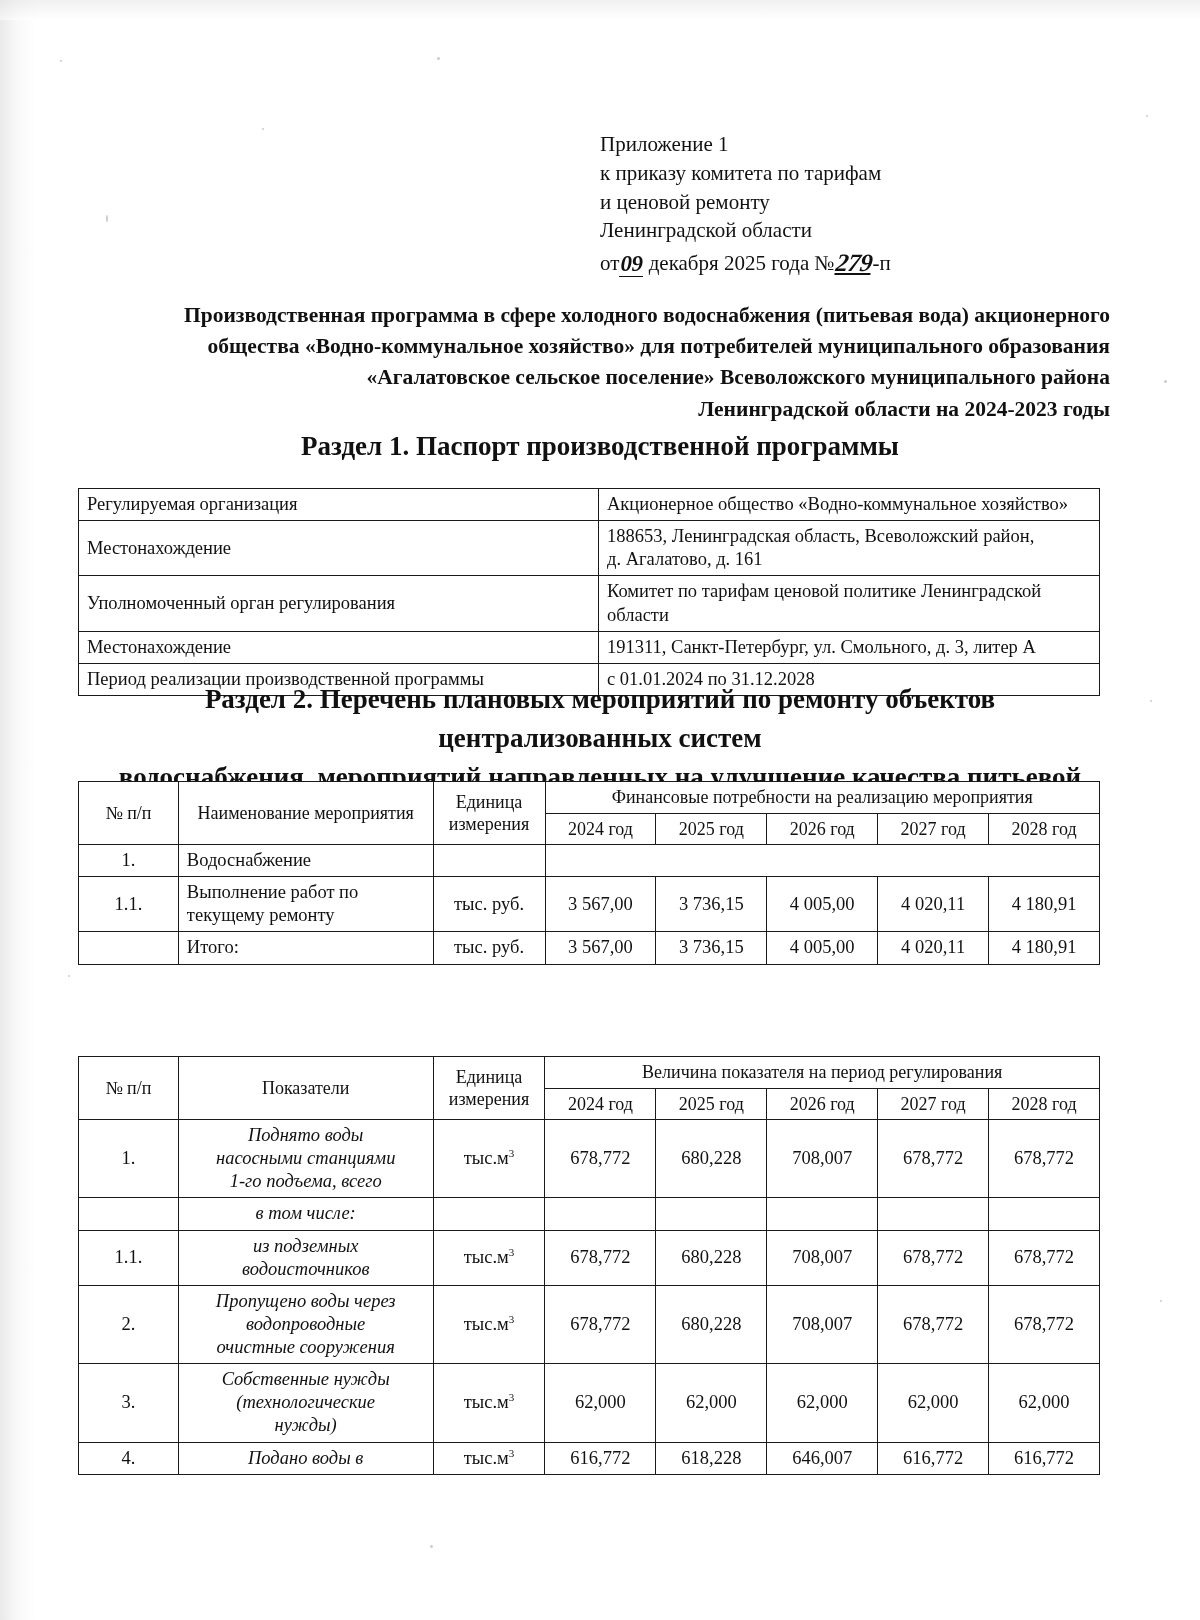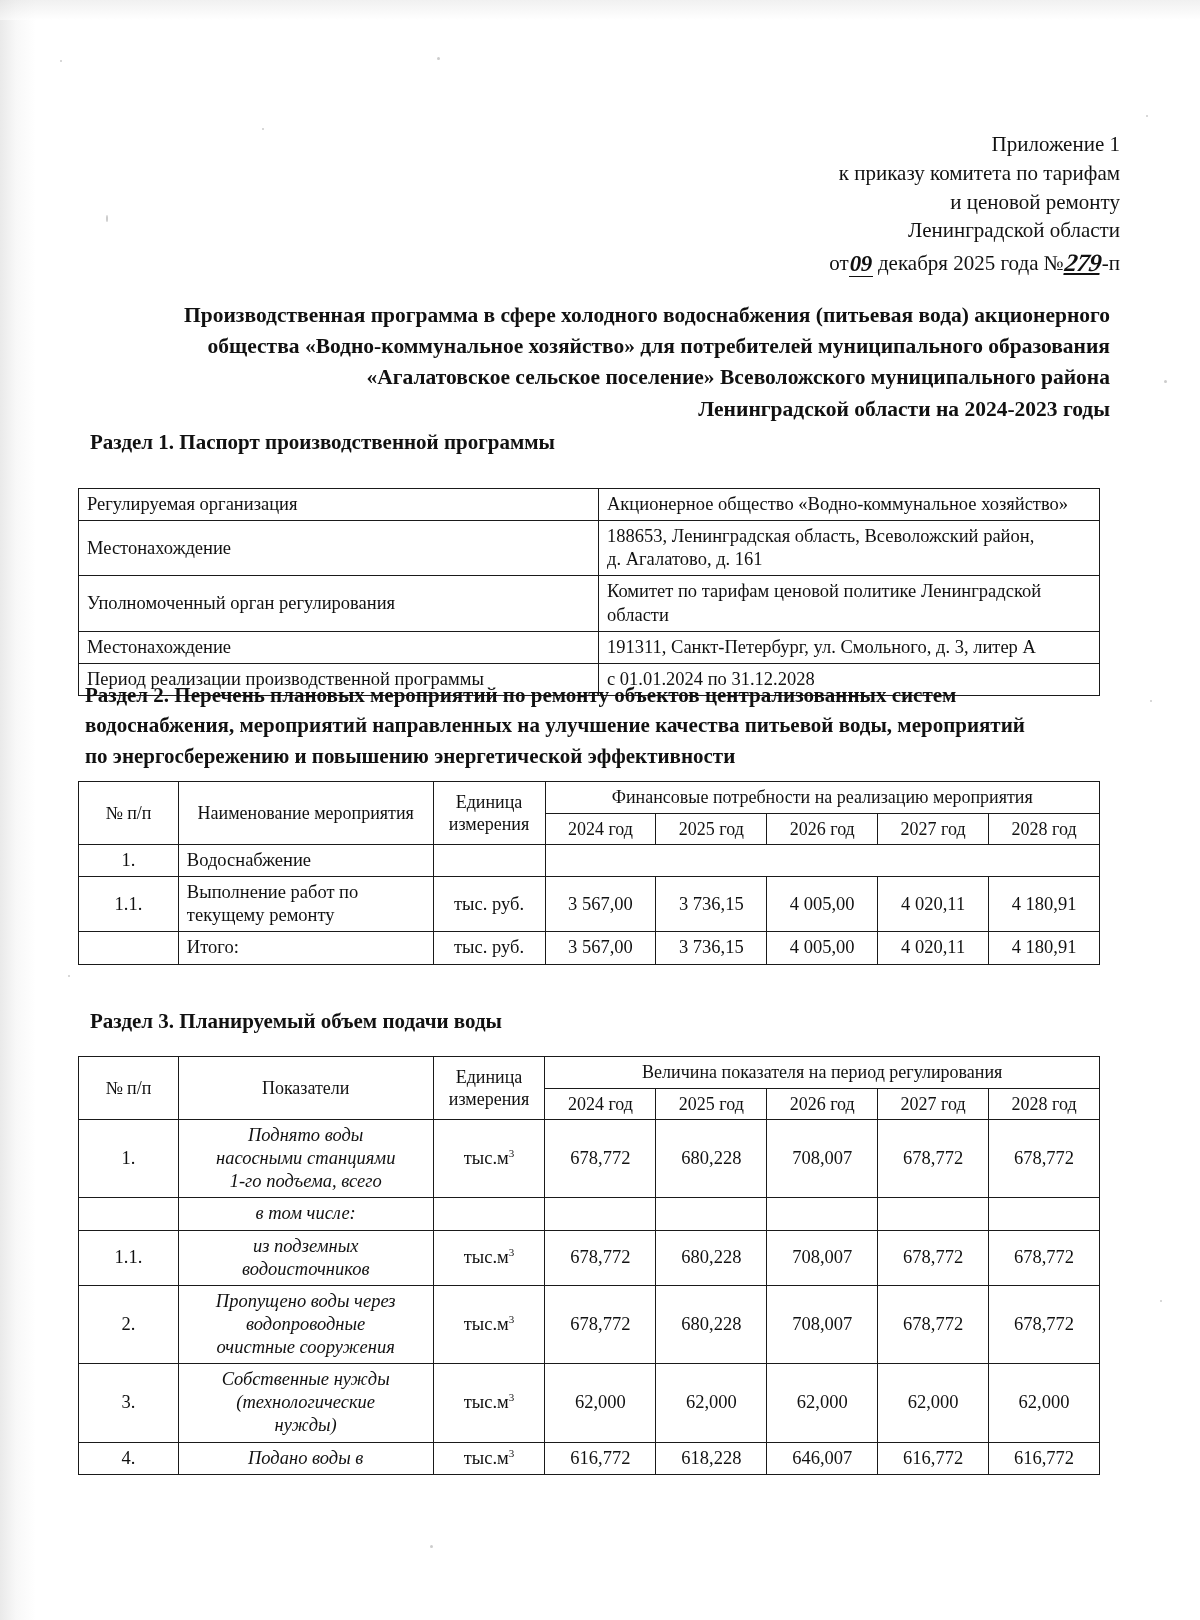--- a/index.html
+++ b/index.html
@@ -29,21 +29,21 @@
     position: absolute; left: 0; top: 0; width: 1200px; height: 20px;
     background: linear-gradient(to bottom, #e2e2e2 0%, #ffffff 100%);
     opacity: .5;
   }
   .speck { position: absolute; background: #9a9a9a; border-radius: 50%; opacity: .5; }
 
   
   .appendix {
     position: absolute;
     left: 600px; top: 130px; width: 520px;
-    text-align: right;
+    text-align: left;
     font-size: 21px;
     line-height: 1.37;
   }
   .appendix .ln { white-space: nowrap; }
   .date-line { display: inline-block; white-space: nowrap; }
   .hw {
     font-family: "Liberation Serif", serif;
     font-style: italic;
     font-weight: bold;
     font-size: 23px;
@@ -66,23 +66,23 @@
   .doc-title {
     position: absolute;
     left: 90px; top: 300px; width: 1020px;
     text-align: right;
     font-weight: bold;
     font-size: 21.5px;
     line-height: 1.45;
   }
   .section-head {
     position: absolute;
-    text-align: left;
+    text-align: center;
     font-weight: bold;
-    font-size: 21px;
+    font-size: 27px;
     line-height: 1.45;
   }
   #sec1-head { left: 90px; top: 427px; width: 1020px; }
   #sec2-head { left: 85px; top: 680px; width: 1030px; }
   #sec3-head { left: 90px; top: 1006px; width: 1020px; }
 
   
   table {
     border-collapse: collapse;
     position: absolute;
@@ -232,21 +232,20 @@
         <td>тыс. руб.</td>
         <td>3 567,00</td>
         <td>3 736,15</td>
         <td>4 005,00</td>
         <td>4 020,11</td>
         <td>4 180,91</td>
       </tr>
     </tbody>
   </table>
 
-  <div class="section-head" id="sec3-head">Раздел 3. Планируемый объем подачи воды</div>
 
   <table class="tbl-sec3">
     <thead>
       <tr>
         <th class="c-num" rowspan="2">№ п/п</th>
         <th class="c-name" rowspan="2">Показатели</th>
         <th class="c-unit" rowspan="2">
           <div>Единица</div>
           <div>измерения</div>
         </th>

